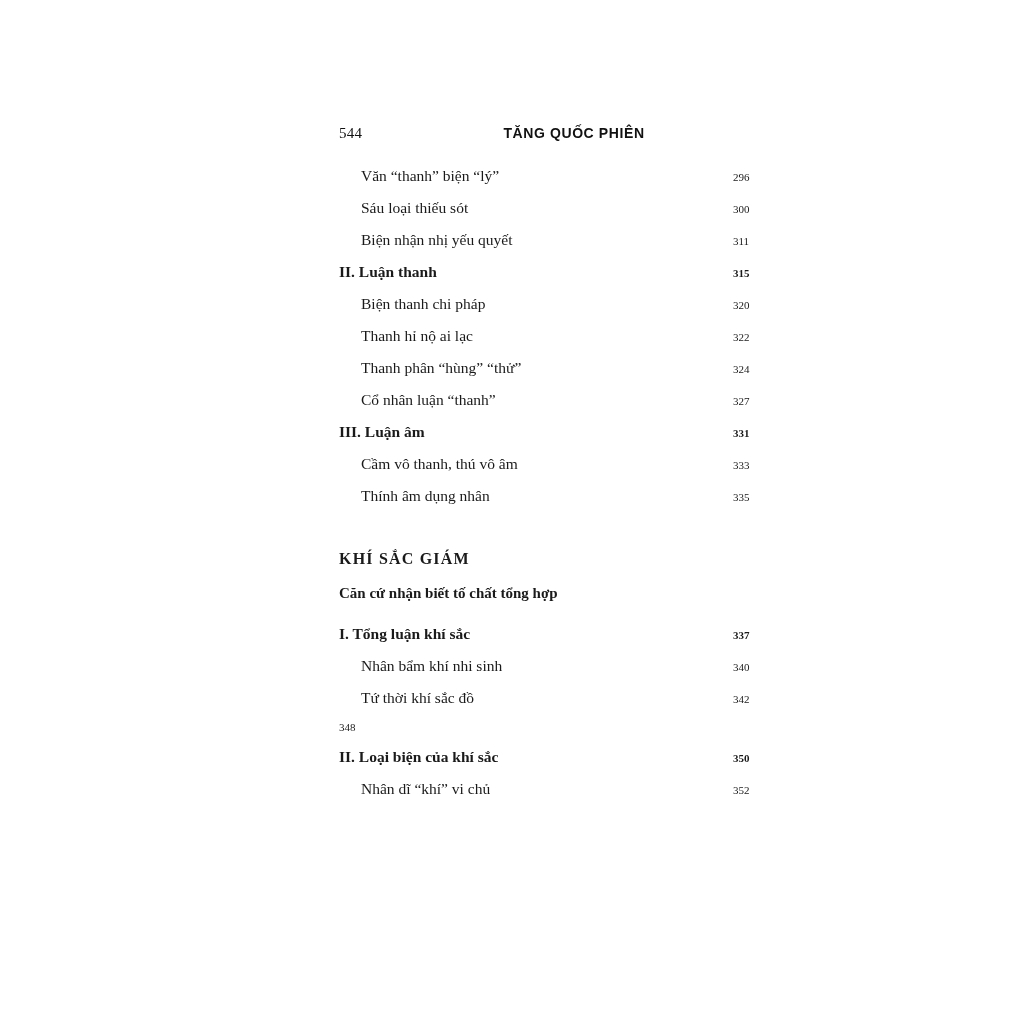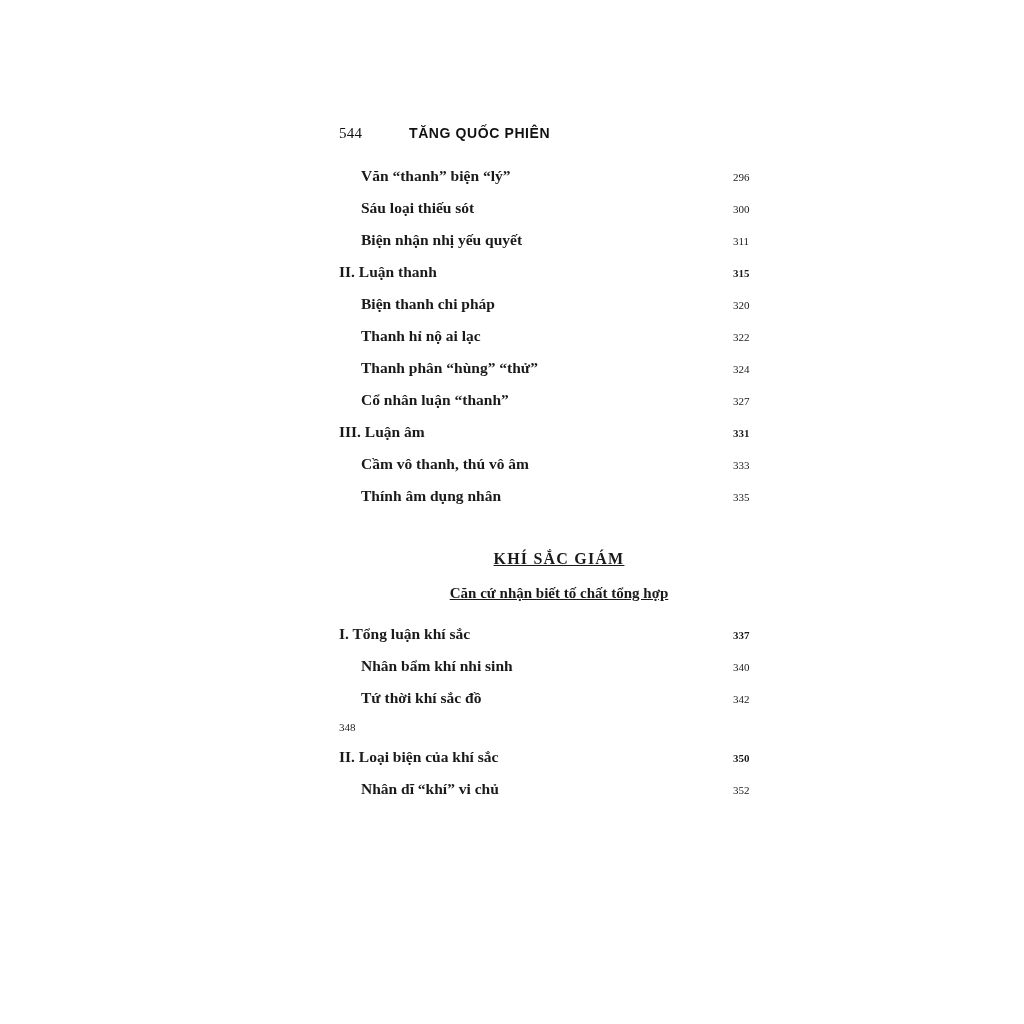--- a/index.html
+++ b/index.html
@@ -30,56 +30,54 @@
   }
   .folio {
     font-family: "Liberation Serif", serif;
     font-size: 15px;
     letter-spacing: 0.2px;
     color: #111;
     width: 70px;
   }
   .head-title {
     flex: 1;
-    text-align: left;
+    text-align: center;
     font-family: "Liberation Sans", sans-serif;
     font-size: 14px;
     font-weight: bold;
     letter-spacing: 0.6px;
     color: #111;
     margin-right: 40px;
   }
   .toc-row {
     display: flex;
     align-items: baseline;
     font-size: 15.5px;
     line-height: 1.0;
     margin-bottom: 16.5px;
   }
   .toc-row .label {
     flex: 1;
     white-space: nowrap;
-    font-weight: bold;
   }
   .toc-row .page-no {
     width: 46px;
     text-align: left;
     font-size: 11px;
   }
   .toc-row.sub .label {
     padding-left: 22px;
   }
   .toc-row.main .label,
   .toc-row.main .page-no {
     font-weight: bold;
   }
   .section-block {
     margin-top: 46px;
-    text-align: center;
-    text-decoration: underline;
+    text-align: left;
   }
   .section-title {
     font-size: 16px;
     font-weight: bold;
     letter-spacing: 1.2px;
     margin-bottom: 17px;
   }
   .section-sub {
     font-size: 15px;
     font-weight: bold;

